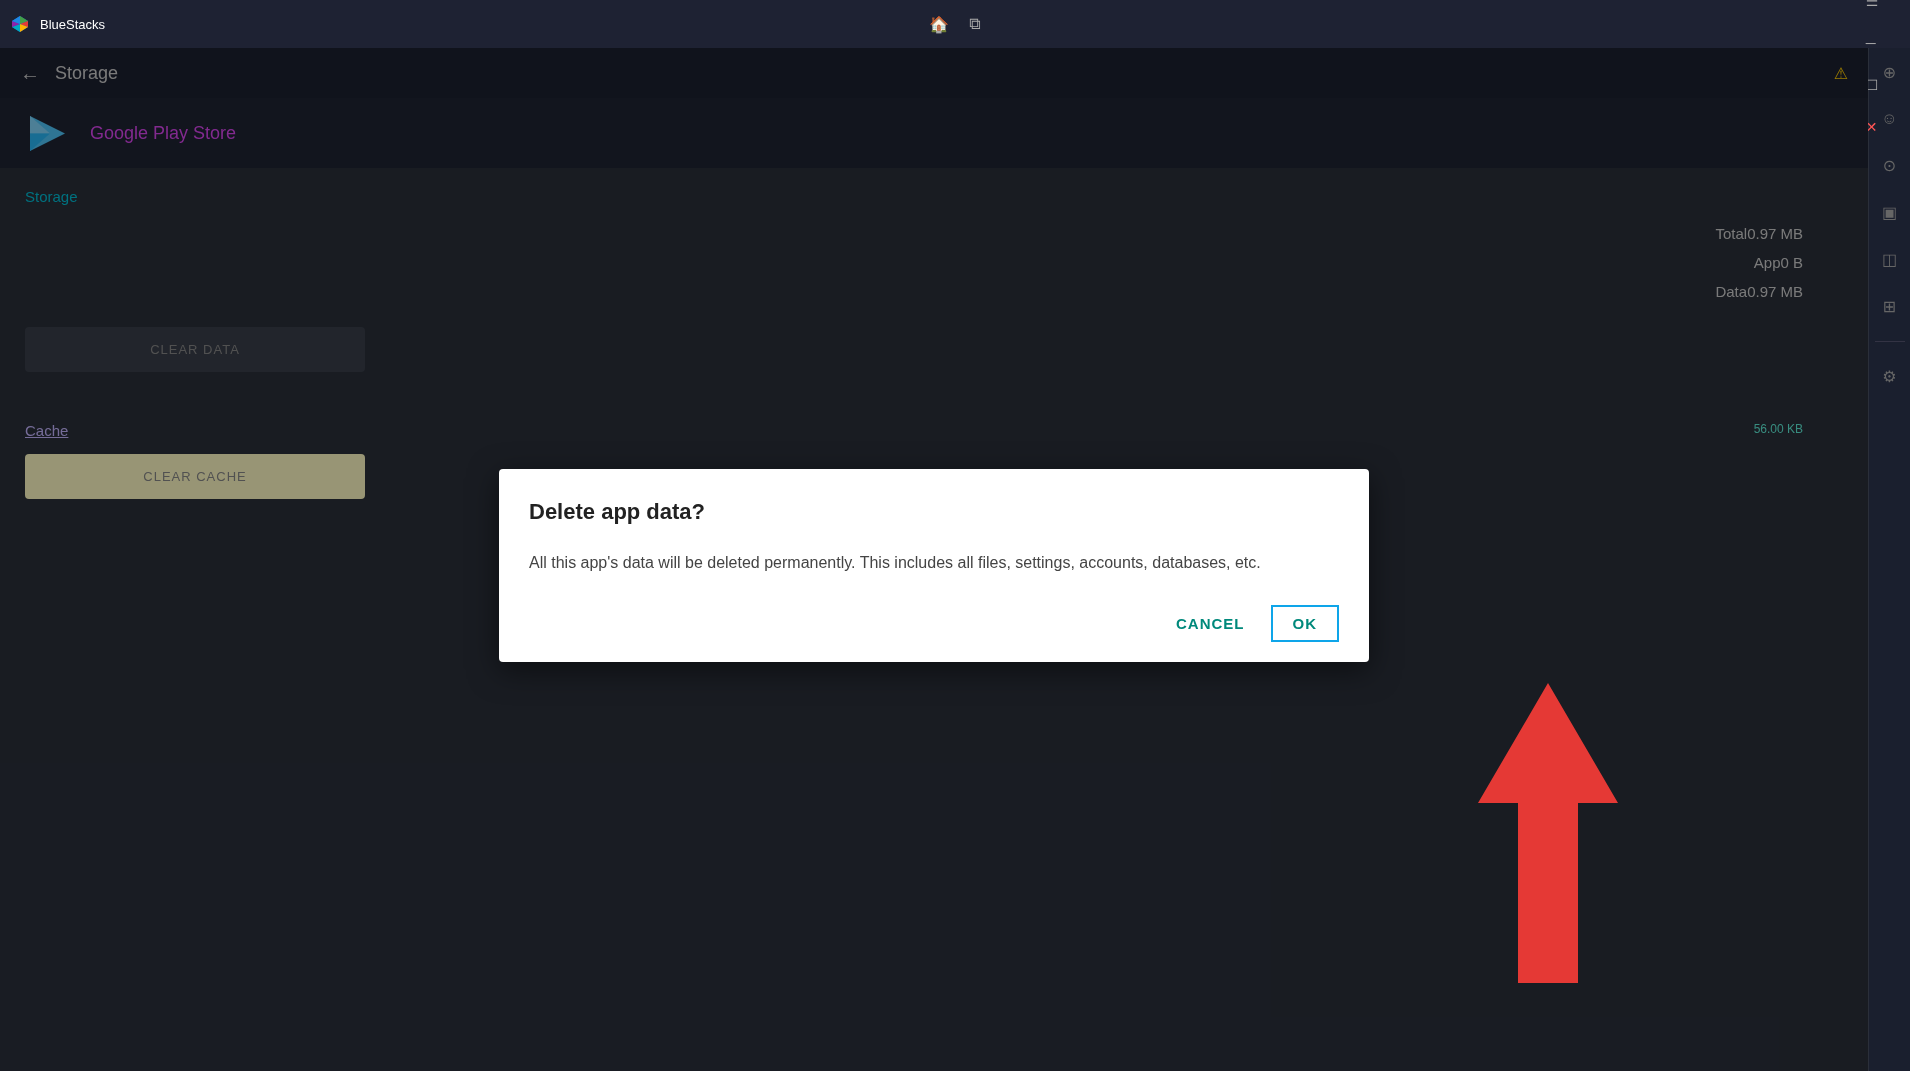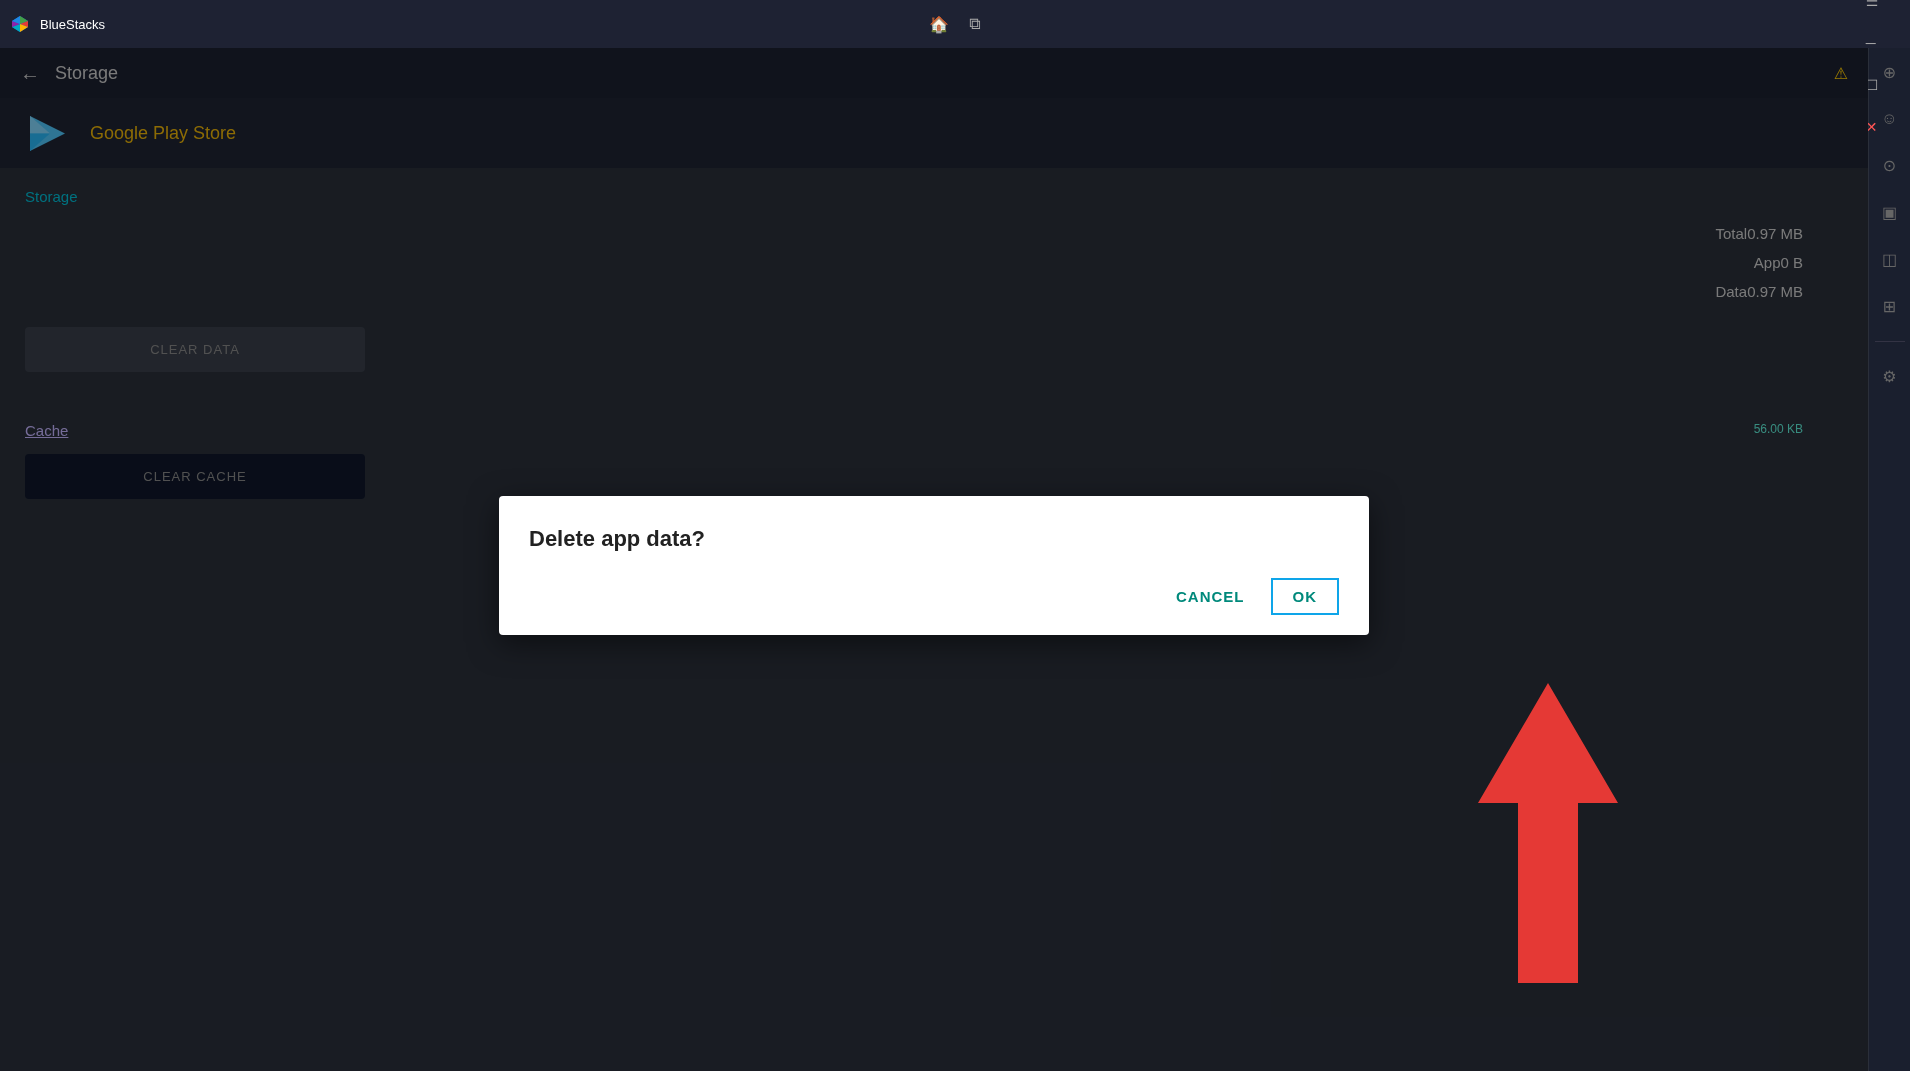--- a/index.html
+++ b/index.html
@@ -101,21 +101,21 @@
     
     .app-header {
       height: 70px;
       background: #1e2333;
       display: flex;
       align-items: center;
       padding: 0 25px;
       gap: 20px;
     }
     .app-name {
-      color: #eab308;
+      color: #d946ef;
       font-size: 18px;
     }
 
     
     .storage-content {
       padding: 20px 25px;
       background: #2a2f3a;
     }
     .storage-label {
       color: #00bcd4;
@@ -165,21 +165,21 @@
       text-decoration: underline;
     }
     .cache-value {
       color: #5eead4;
       font-size: 12px;
       margin-right: 40px;
     }
     .clear-cache-btn {
       width: 340px;
       height: 45px;
-      background: #0f172a;
+      background: #fef9c3;
       border: none;
       border-radius: 4px;
       color: #888888;
       font-size: 13px;
       letter-spacing: 1px;
       cursor: pointer;
     }
 
     
     .dialog-overlay {
@@ -340,20 +340,21 @@
       <div class="cache-row">
         <span class="cache-label">Cache</span>
         <span class="cache-value">56.00 KB</span>
       </div>
       <button class="clear-cache-btn">CLEAR CACHE</button>
     </div>
 
     <div class="dialog-overlay">
       <div class="dialog">
         <div class="dialog-title">Delete app data?</div>
+        <div class="dialog-message">All this app's data will be deleted permanently. This includes all files, settings, accounts, databases, etc.</div>
         <div class="dialog-buttons">
           <button class="btn-cancel">CANCEL</button>
           <button class="btn-ok">OK</button>
         </div>
       </div>
 
       <svg style="position:absolute; bottom:100px; right:230px; z-index:300;" width="180" height="300" viewBox="0 0 180 300">
 
         <polygon points="90,0 160,120 120,120 120,300 60,300 60,120 20,120" fill="#e53935"></polygon>
       </svg>

